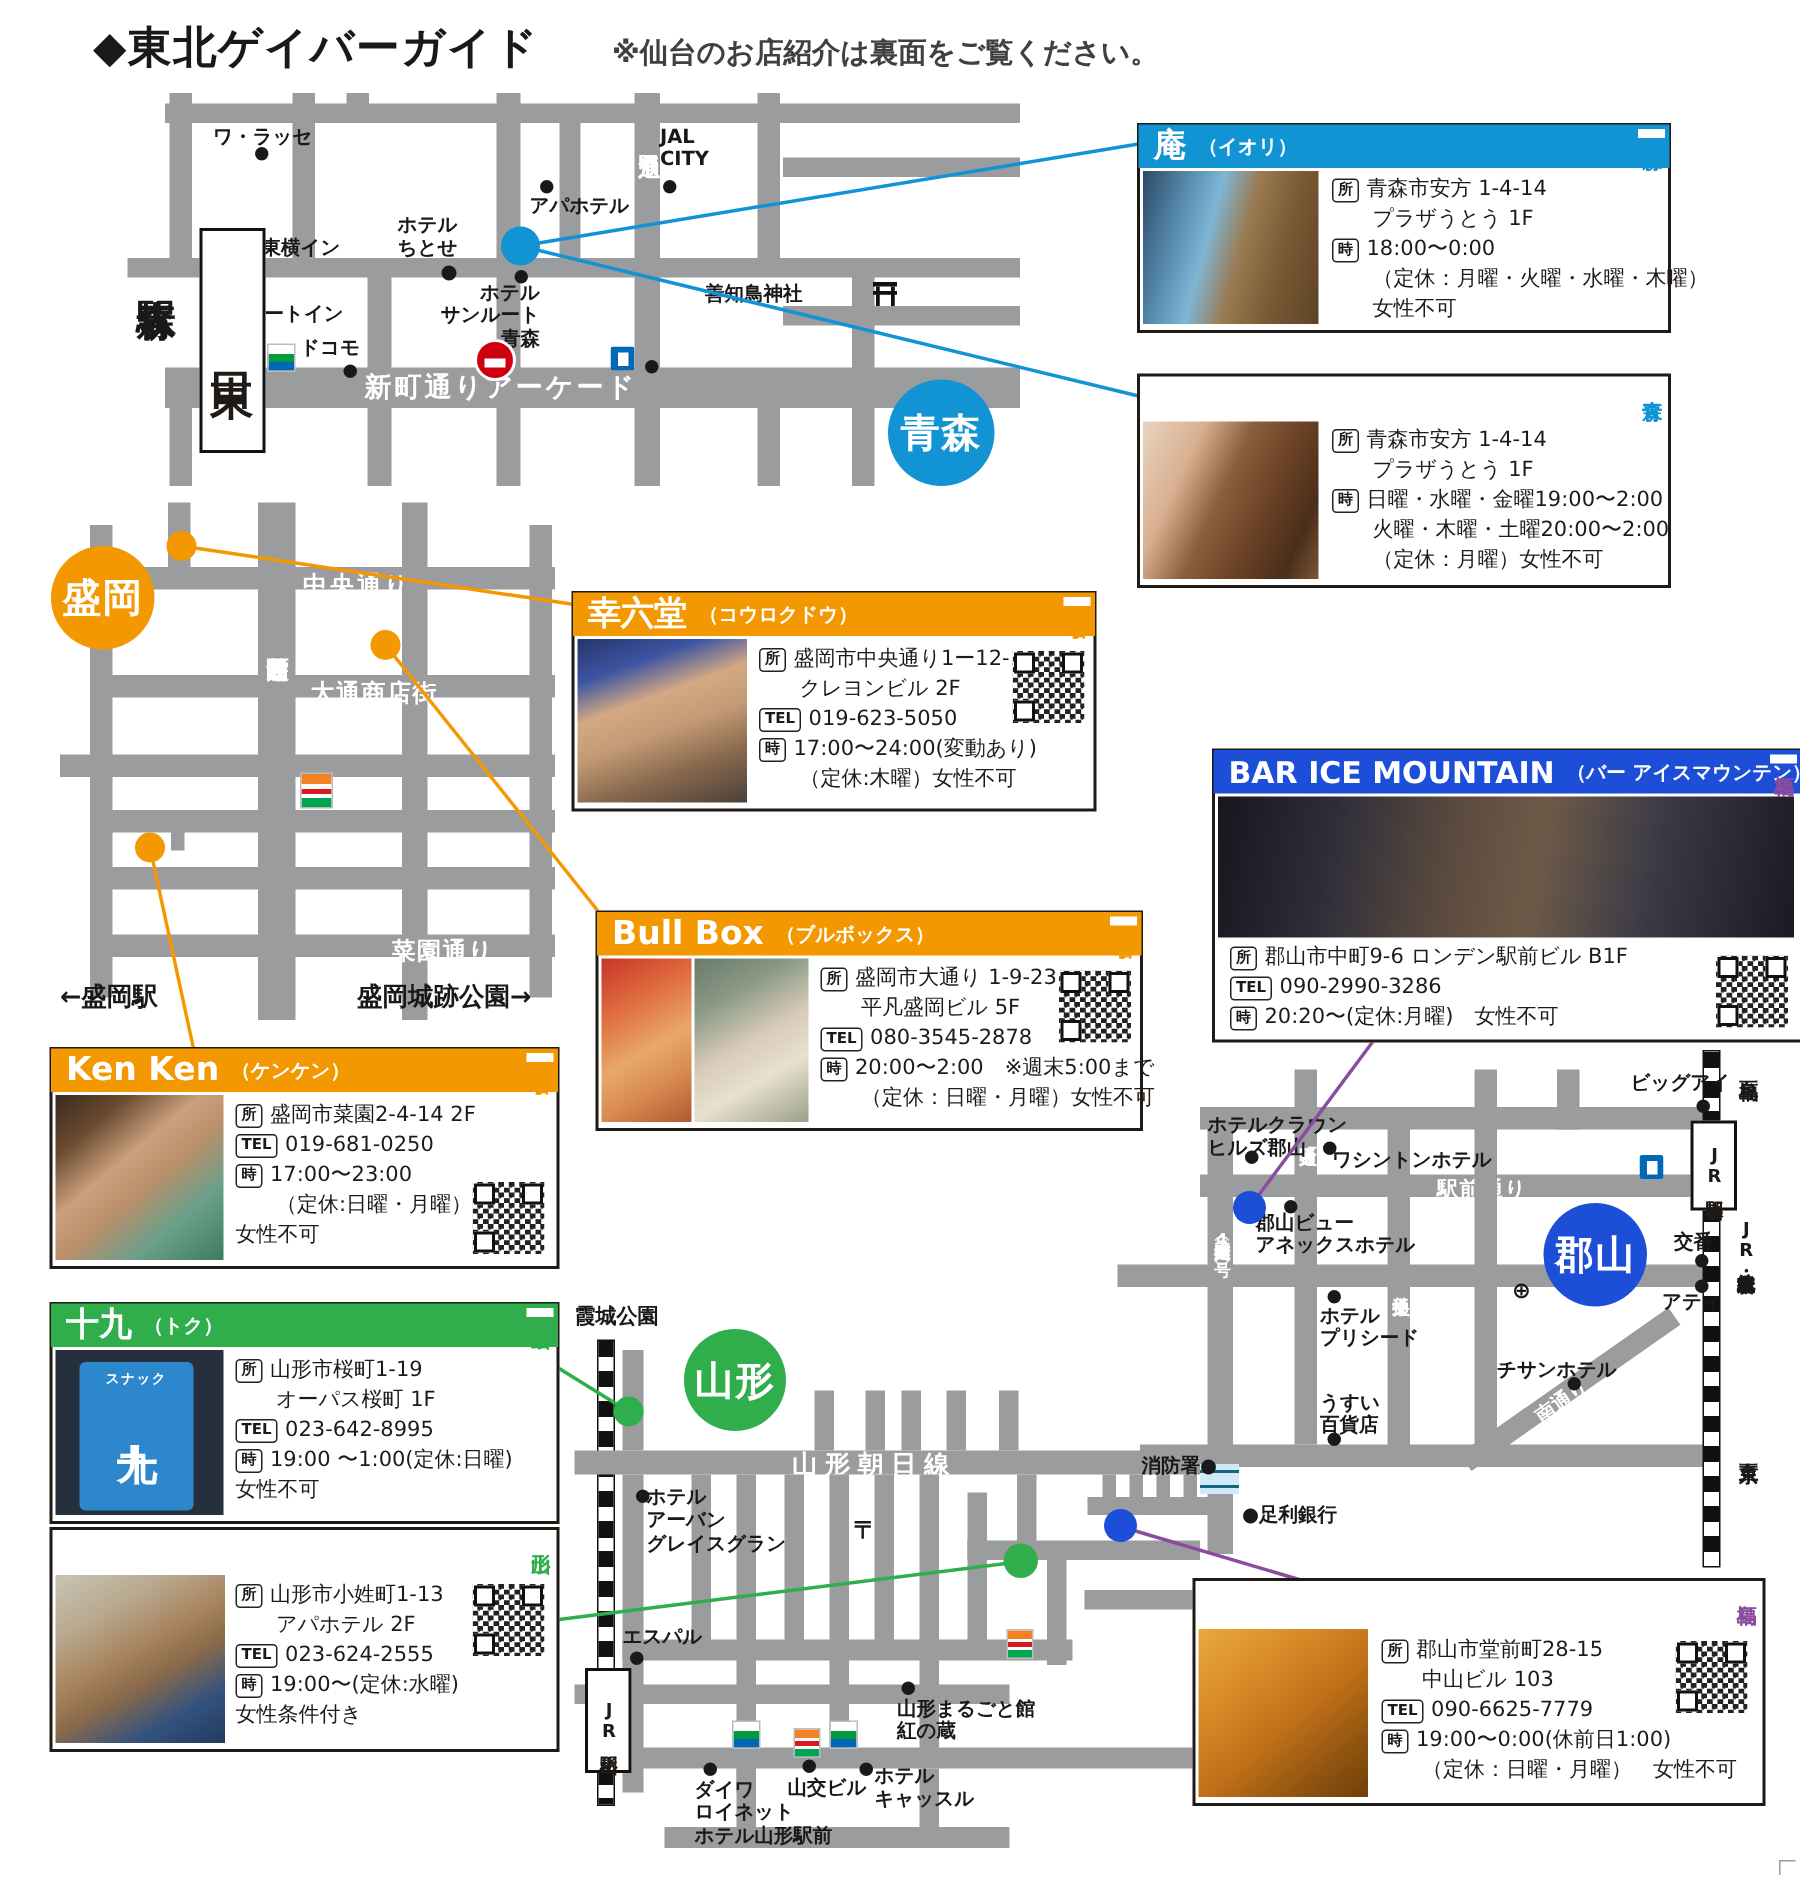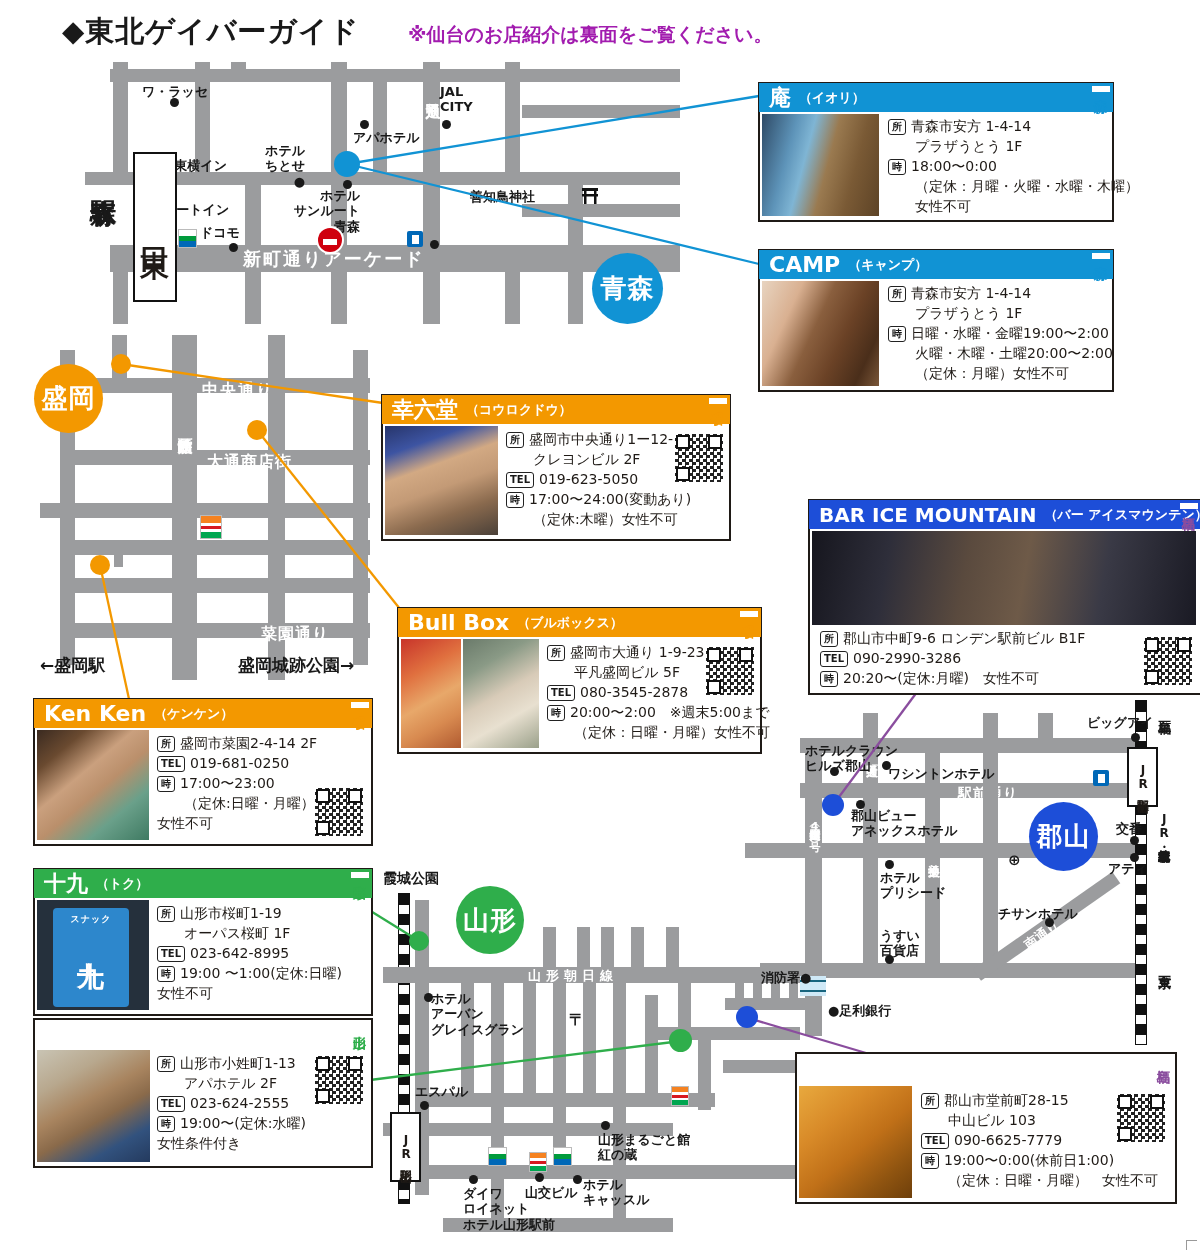--- a/index.html
+++ b/index.html
@@ -1,20 +1,20 @@
 <!DOCTYPE html>
 <html lang="ja"><head>
 <meta charset="utf-8">
 <style>
   html,body{margin:0;padding:0;background:#fff}
   .poster{position:relative;width:1200px;height:1252px;background:#fff;overflow:hidden;
           font-family:"DejaVu Sans","Liberation Sans",sans-serif;color:#1f1a16}
   
   .title{position:absolute;left:62px;top:12px;font-size:29px;font-weight:bold;color:#191919;letter-spacing:1px;white-space:nowrap}
-  .note{position:absolute;left:408px;top:22px;font-size:19px;font-weight:bold;color:#a21caf;white-space:nowrap}
+  .note{position:absolute;left:408px;top:22px;font-size:19px;font-weight:bold;color:#404040;white-space:nowrap}
   
   .map{position:absolute}
   .rd{position:absolute;background:#9b9c9e}
   .rl{position:absolute;color:#fff;font-weight:bold;white-space:nowrap;line-height:1}
   .vt{writing-mode:vertical-rl;text-orientation:upright}
   .poi{position:absolute;font-size:13px;font-weight:bold;line-height:1.18;white-space:pre-line;color:#191919}
   .pdot{position:absolute;width:9px;height:9px;border-radius:50%;background:#191919}
   .region{position:absolute;border-radius:50%;color:#fff;font-weight:bold;font-size:26px;
           display:flex;align-items:center;justify-content:center;letter-spacing:1px}
   .sdot{position:absolute;border-radius:50%;z-index:6}
@@ -164,21 +164,21 @@
     <div class="stationbox" style="left:7px;top:247px;width:27px;height:66px">
       <span class="vt" style="font-size:12px">JR山形駅</span>
     </div>
     <div class="rd" style="left:32px;top:35px;width:14px;height:67px"></div>
     <div class="rd" style="left:160px;top:62px;width:13px;height:40px"></div>
     <div class="rd" style="left:194px;top:62px;width:13px;height:40px"></div>
     <div class="rd" style="left:218px;top:62px;width:13px;height:40px"></div>
     <div class="rd" style="left:248px;top:62px;width:13px;height:40px"></div>
     <div class="rd" style="left:283px;top:62px;width:13px;height:40px"></div>
     <div class="rd" style="left:0;top:102px;width:417px;height:16px"></div>
-    <div class="rl" style="left:145px;top:104px;font-size:13px;letter-spacing:5px">山形朝日線</div>
+    <div class="rl" style="left:145px;top:104px;font-size:17px;letter-spacing:5px">山形朝日線</div>
     <div class="rd" style="left:32px;top:118px;width:14px;height:212px"></div>
     <div class="rd" style="left:78px;top:118px;width:13px;height:117px"></div>
     <div class="rd" style="left:108px;top:118px;width:13px;height:212px"></div>
     <div class="rd" style="left:140px;top:118px;width:13px;height:117px"></div>
     <div class="rd" style="left:170px;top:118px;width:13px;height:195px"></div>
     <div class="rd" style="left:200px;top:118px;width:13px;height:117px"></div>
     <div class="rd" style="left:230px;top:118px;width:13px;height:195px"></div>
     <div class="rd" style="left:262px;top:130px;width:13px;height:105px"></div>
     <div class="rd" style="left:295px;top:118px;width:13px;height:57px"></div>
     <div class="rd" style="left:315px;top:175px;width:13px;height:70px"></div>
@@ -252,21 +252,21 @@
     <div class="poi vt" style="left:432px;top:265px;font-size:13px">至東京</div>
 
     <div class="poi" style="left:362px;top:15px">ビッグアイ</div>
     <div class="pdot" style="left:406px;top:33px"></div>
     <div class="poi" style="left:80px;top:43px">ホテルクラウン
 ヒルズ郡山</div>
     <div class="pdot" style="left:105px;top:67px"></div>
     <div class="pdot" style="left:157px;top:61px"></div>
     <div class="poi" style="left:163px;top:66px">ワシントンホテル</div>
     <div class="pdot" style="left:131px;top:100px"></div>
-    <div class="poi" style="left:126px;top:108px">郡山ビュー
+    <div class="poi" style="left:112px;top:108px">郡山ビュー
 アネックスホテル</div>
     <div class="pdot" style="left:160px;top:160px"></div>
     <div class="poi" style="left:155px;top:170px">ホテル
 プリシード</div>
     <div class="poi" style="left:155px;top:228px">うすい
 百貨店</div>
     <div class="pdot" style="left:160px;top:255px"></div>
     <div class="poi" style="left:273px;top:206px">チサンホテル</div>
     <div class="pdot" style="left:320px;top:218px"></div>
     <div class="poi" style="left:391px;top:121px">交番</div>
@@ -317,24 +317,20 @@
       <div class="ln">
           <span class="ibox">時</span>
           <span class="tx">18:00〜0:00</span>
         </div>
       <div class="ln ind">（定休：月曜・火曜・水曜・木曜）</div>
       <div class="ln ind">女性不可</div>
     </div>
   </article>
 
   <article class="card bd-b" style="left:758px;top:249px;width:352px;height:139px">
-    <div class="chead bg-b">
-      <span class="cname">CAMP</span>
-      <span class="cread">（キャンプ）</span>
-    </div>
     <span class="cbadge t-b">青森</span>
     <div class="cphoto ph-camp" style="left:2px;top:30px;width:117px;height:105px"></div>
     <div class="cinfo" style="left:128px;top:33px">
       <div class="ln">
           <span class="ibox">所</span>
           <span class="tx">青森市安方 1-4-14</span>
         </div>
       <div class="ln ind">プラザうとう 1F</div>
       <div class="ln">
           <span class="ibox">時</span>

